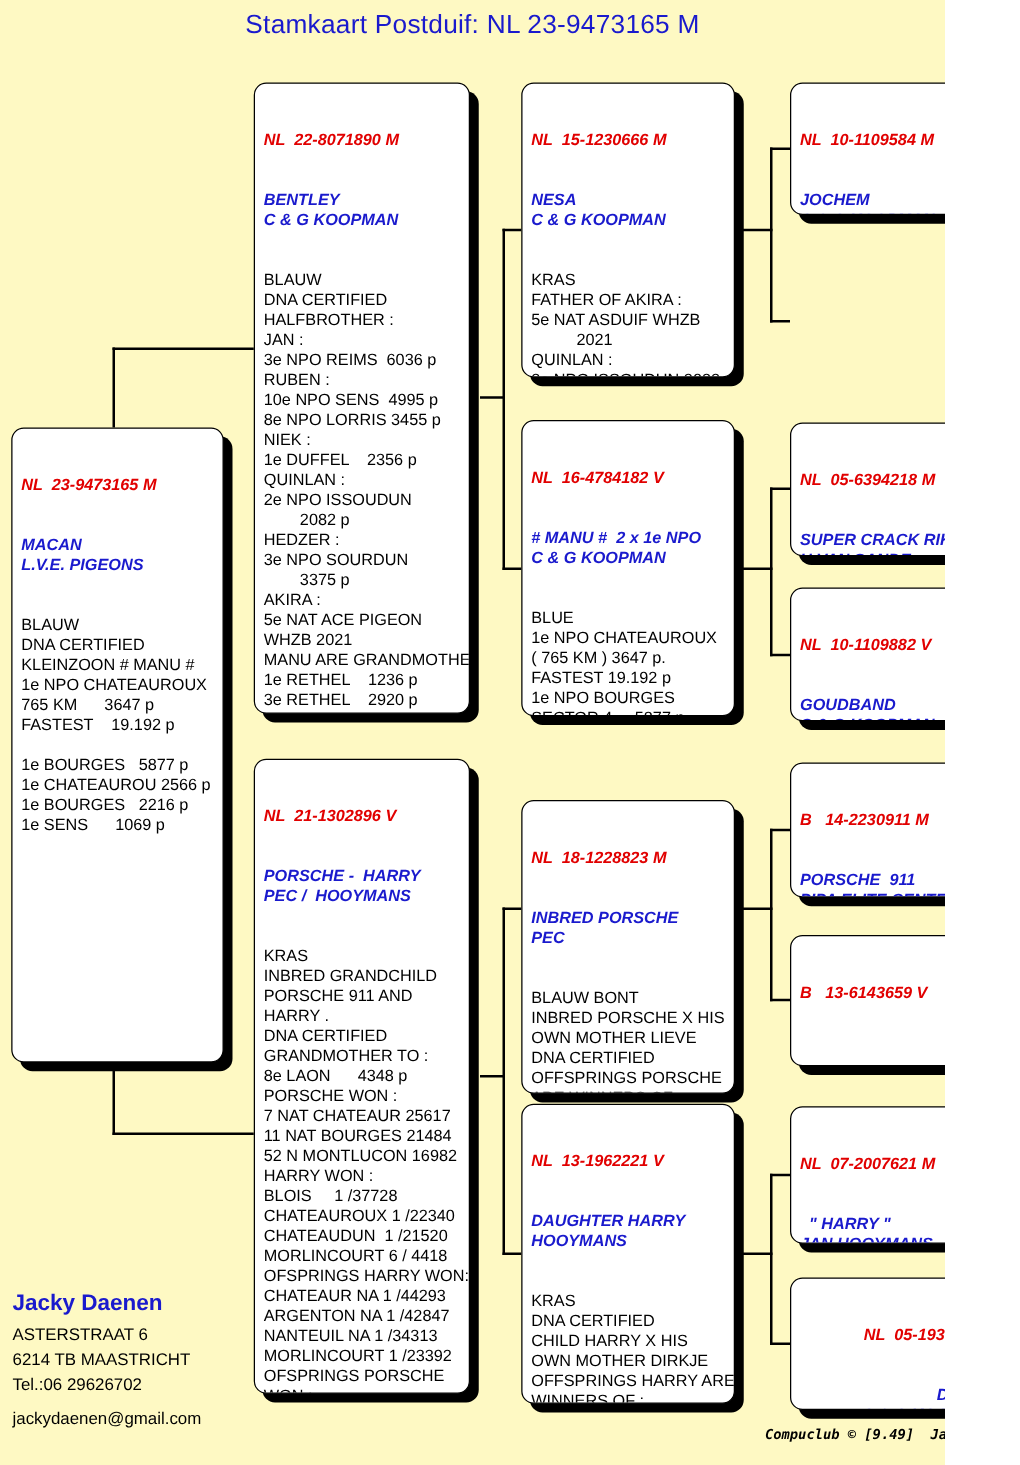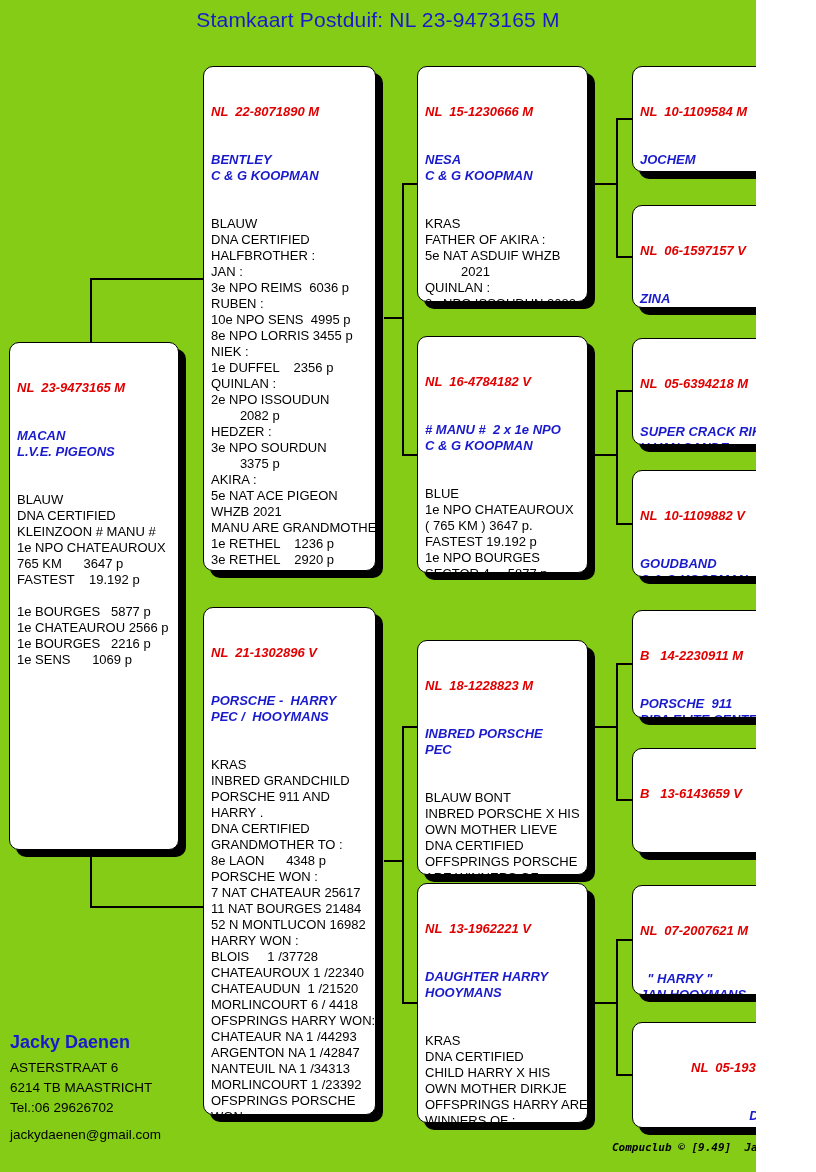--- a/index.html
+++ b/index.html
@@ -1,19 +1,19 @@
 <!DOCTYPE html>
 <html style="--red: #e10000; --blue: #1a1acd;"><head>
 <meta charset="utf-8">
 <style>
   :root { --red:#e10000; --blue:#1a1acd; }
   * { margin:0; padding:0; box-sizing:border-box; }
   html,body { background:#fff; }
   #card {
-    position:relative; width:756px; height:1172px; background:#84cc16;
+    position:relative; width:756px; height:1172px; background:#fef9c3;
     font-family:"Liberation Sans", sans-serif; overflow:hidden;
   }
   #title {
     position:absolute; top:8px; left:0; width:100%;
     text-align:center; font-size:21px; color:var(--blue);
     letter-spacing:0.2px;
   }
   .pbox {
     position:absolute; background:#fff;
     border:1.5px solid #000; border-radius:10px;
@@ -119,25 +119,20 @@
     <div><div class="nline">DAUGHTER HARRY</div><div class="nline">HOOYMANS</div></div>
     <div><div class="tline">KRAS</div><div class="tline">DNA CERTIFIED</div><div class="tline">CHILD HARRY X HIS</div><div class="tline">OWN MOTHER DIRKJE</div><div class="tline">OFFSPRINGS HARRY ARE</div><div class="tline">WINNERS OF :</div></div>
   </div>
 
   <div class="pbox" style="left:632px;top:66px;width:168px;height:106px;">
     <div class="ring">NL  10-1109584 M</div>
     <div><div class="nline">JOCHEM</div><div class="nline">C &amp; G KOOPMAN</div></div>
     
   </div>
 
-  <div class="pbox" style="left:632px;top:205px;width:168px;height:103px;">
-    <div class="ring">NL  06-1597157 V</div>
-    <div><div class="nline">ZINA</div><div class="nline">C &amp; G KOOPMAN</div></div>
-    
-  </div>
 
   <div class="pbox" style="left:632px;top:338px;width:168px;height:107px;">
     <div class="ring">NL  05-6394218 M</div>
     <div><div class="nline">SUPER CRACK RIK</div><div class="nline">H.VAN SANDE</div></div>
     
   </div>
 
   <div class="pbox" style="left:632px;top:470px;width:168px;height:107px;">
     <div class="ring">NL  10-1109882 V</div>
     <div><div class="nline">GOUDBAND</div><div class="nline">C &amp; G KOOPMAN</div></div>

